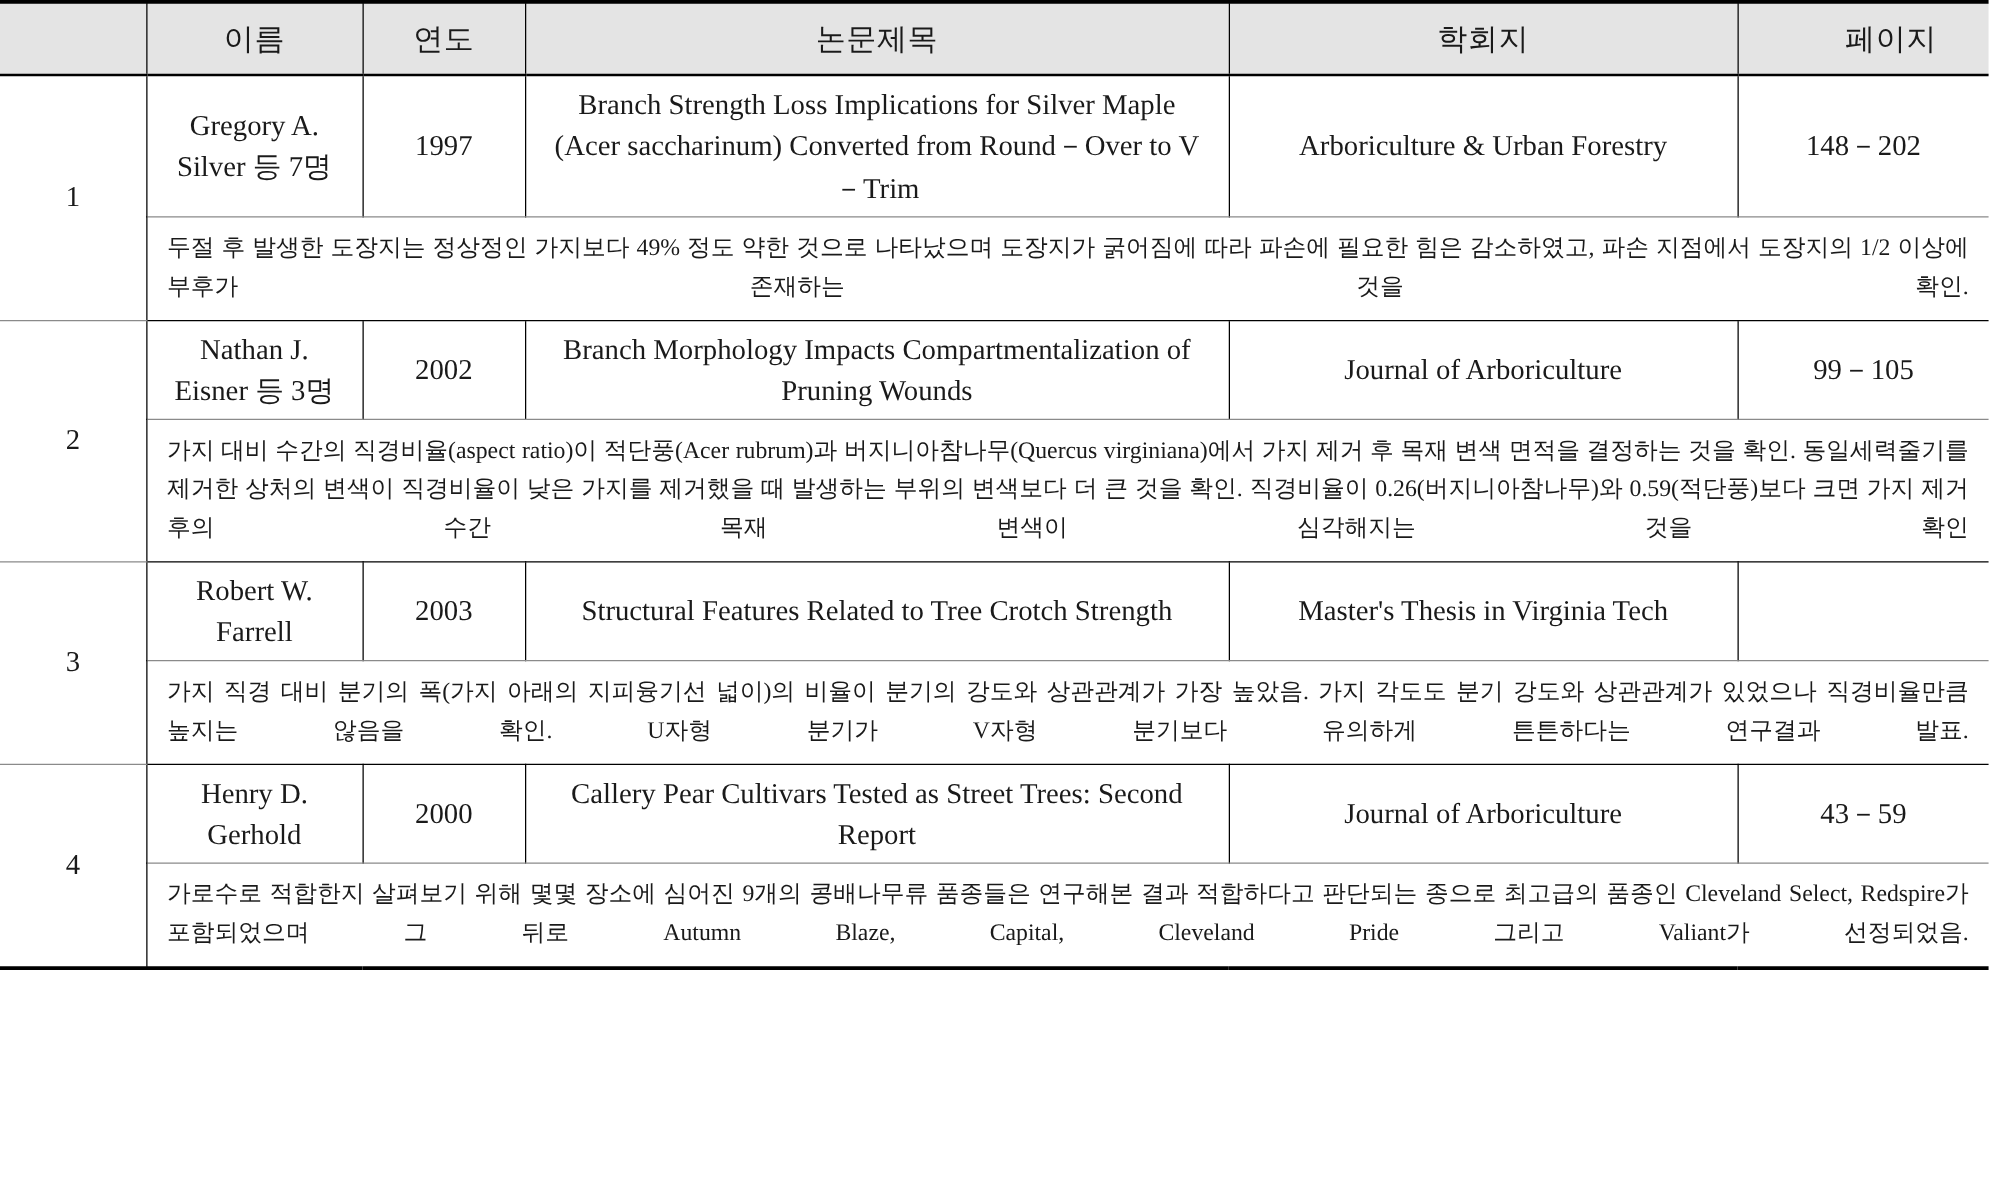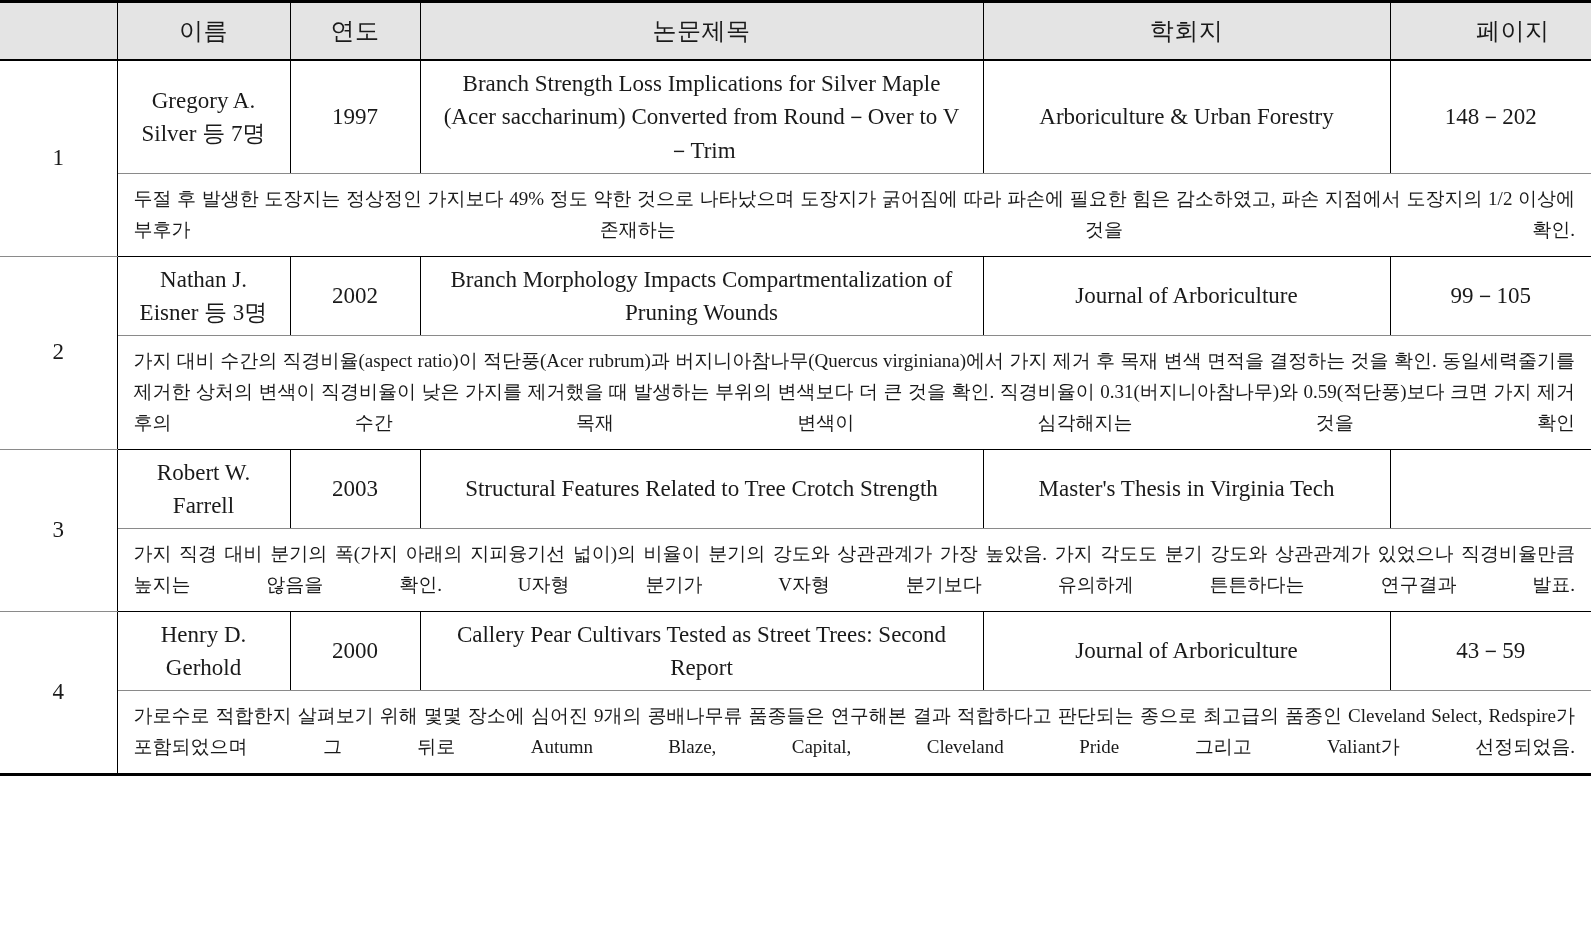--- a/index.html
+++ b/index.html
@@ -145,21 +145,21 @@
       <tr class="entry-row">
         <td class="no-cell" rowspan="2">2</td>
         <td class="name-cell">Nathan J.
 Eisner 등 3명</td>
         <td>2002</td>
         <td class="title-cell">Branch Morphology Impacts Compartmentalization of Pruning Wounds</td>
         <td>Journal of Arboriculture</td>
         <td class="last">99－105</td>
       </tr>
       <tr class="summary-row">
-        <td class="summary-cell" colspan="5">가지 대비 수간의 직경비율(aspect ratio)이 적단풍(Acer rubrum)과 버지니아참나무(Quercus virginiana)에서 가지 제거 후 목재 변색 면적을 결정하는 것을 확인. 동일세력줄기를 제거한 상처의 변색이 직경비율이 낮은 가지를 제거했을 때 발생하는 부위의 변색보다 더 큰 것을 확인. 직경비율이 0.31(버지니아참나무)와 0.59(적단풍)보다 크면 가지 제거 후의 수간 목재 변색이 심각해지는 것을 확인</td>
+        <td class="summary-cell" colspan="5">가지 대비 수간의 직경비율(aspect ratio)이 적단풍(Acer rubrum)과 버지니아참나무(Quercus virginiana)에서 가지 제거 후 목재 변색 면적을 결정하는 것을 확인. 동일세력줄기를 제거한 상처의 변색이 직경비율이 낮은 가지를 제거했을 때 발생하는 부위의 변색보다 더 큰 것을 확인. 직경비율이 0.26(버지니아참나무)와 0.59(적단풍)보다 크면 가지 제거 후의 수간 목재 변색이 심각해지는 것을 확인</td>
       </tr>
 
       <tr class="entry-row">
         <td class="no-cell" rowspan="2">3</td>
         <td class="name-cell">Robert W.
 Farrell</td>
         <td>2003</td>
         <td class="title-cell">Structural Features Related to Tree Crotch Strength</td>
         <td>Master's Thesis in Virginia Tech</td>
         <td class="last"></td>

